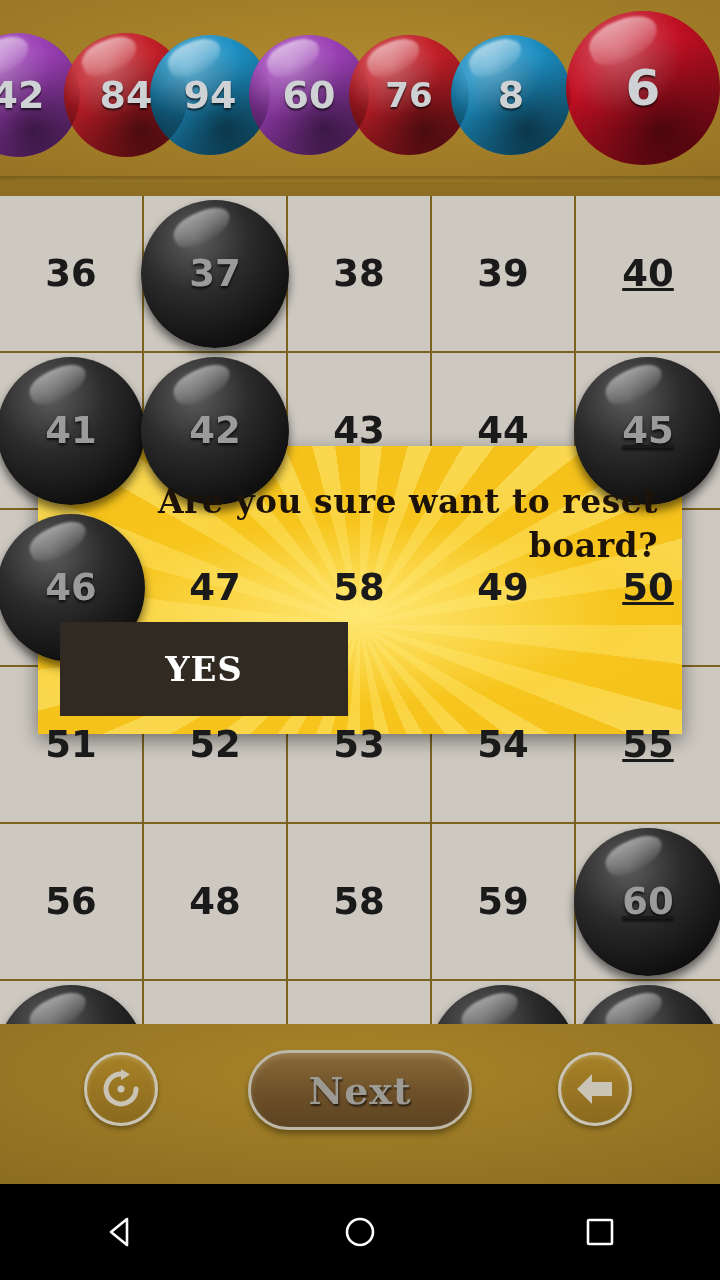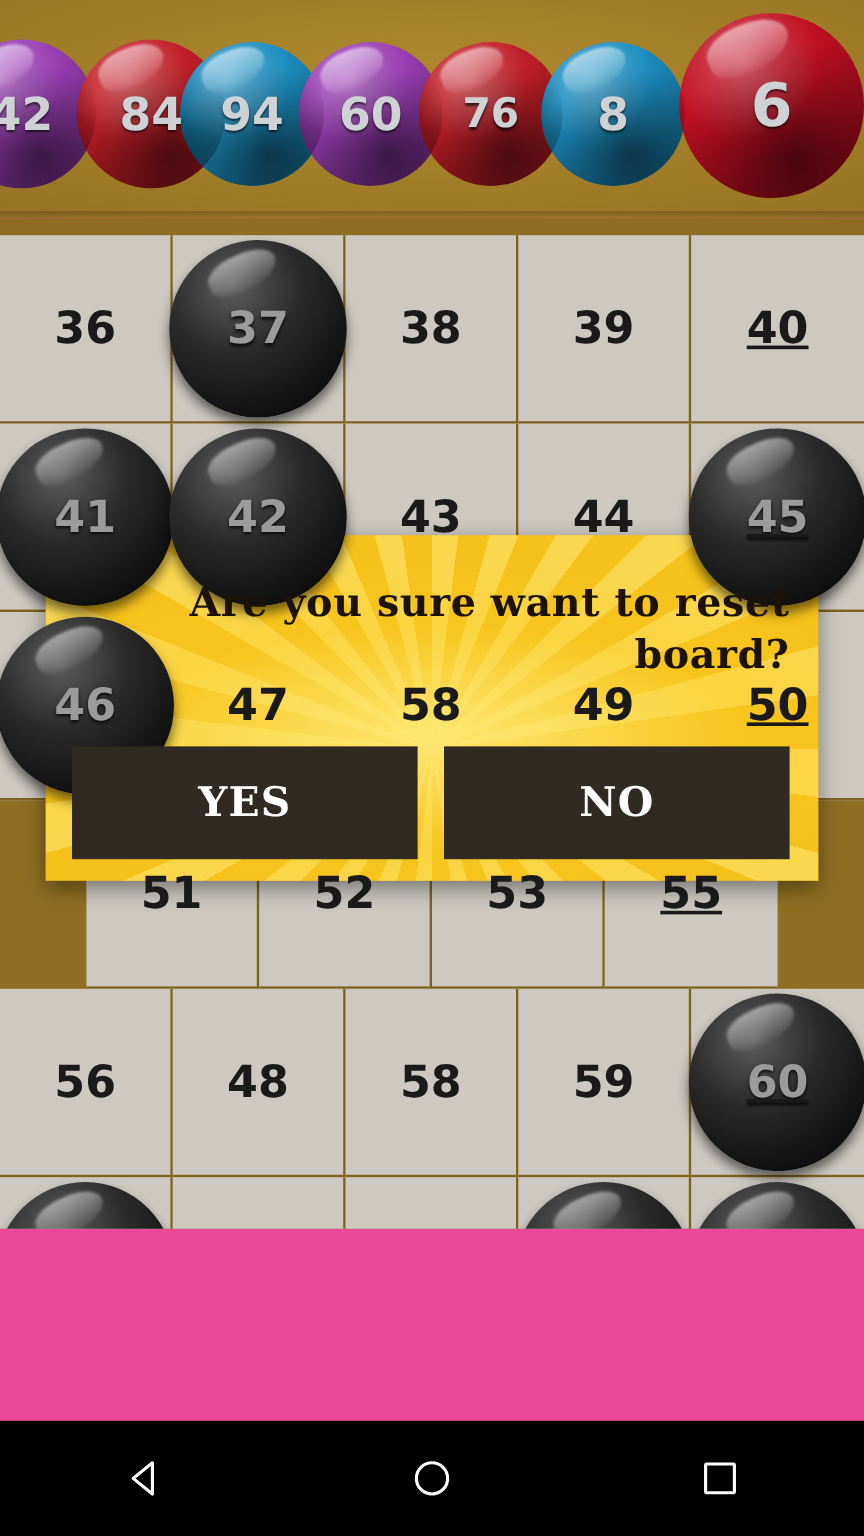--- a/index.html
+++ b/index.html
@@ -141,21 +141,21 @@
     position: relative; z-index: 2;
     padding: 34px 24px 0 24px;
     text-align: right;
     font-family: "DejaVu Serif", serif;
     font-size: 33px; font-weight: bold; color: #1c1208;
     line-height: 1.33;
     letter-spacing: 0.5px;
   }
   .dialog .btn-row {
     position: absolute; z-index: 3; left: 22px; top: 176px;
-    display: flex; gap: 22px;
+    display: flex; gap: 22px; flex-direction: column;
   }
   .dlg-btn {
     width: 288px; height: 94px;
     background: #312a22;
     display: flex; align-items: center; justify-content: center;
     font-family: "DejaVu Serif", serif;
     font-size: 34px; font-weight: bold; color: #ffffff;
     letter-spacing: 1px;
     border: none;
     cursor: pointer;
@@ -269,20 +269,23 @@
           <div class="cell">
             <span class="cnum">51</span>
           </div>
           <div class="cell">
             <span class="cnum">52</span>
           </div>
           <div class="cell">
             <span class="cnum">53</span>
           </div>
           <div class="cell">
+            <span class="cnum">54</span>
+          </div>
+          <div class="cell">
             <span class="cnum">55</span>
           </div>
         </div>
         <div class="row">
           <div class="cell">
             <span class="cnum">56</span>
           </div>
           <div class="cell">
             <span class="cnum">48</span>
           </div>
@@ -299,20 +302,37 @@
         <div class="row">
           <div class="cell marked"></div>
           <div class="cell"></div>
           <div class="cell"></div>
           <div class="cell marked"></div>
           <div class="cell marked"></div>
         </div>
       </div>
   </div>
 
+  <div class="bottom-bar">
+    <div class="circle-btn" id="reset-btn">
+      <svg width="44" height="44" viewBox="0 0 44 44">
+        <path d="M22 7 A15 15 0 1 0 37 22" fill="none" stroke="#c9c4b6" stroke-width="5" stroke-linecap="round"></path>
+        <path d="M22 2 L22 13 L31 7.5 Z" fill="#c9c4b6"></path>
+        <circle cx="22" cy="22" r="3.5" fill="#c9c4b6"></circle>
+      </svg>
+    </div>
+    <div class="next-btn">
+      <span class="lbl">Next</span>
+    </div>
+    <div class="circle-btn" id="back-btn">
+      <svg width="46" height="40" viewBox="0 0 46 40">
+        <path d="M20 5 L5 20 L20 35 L20 27 L40 27 L40 13 L20 13 Z" fill="#c9c4b6"></path>
+      </svg>
+    </div>
+  </div>
 
   <div class="dialog">
     <div class="rays"></div>
     <div class="title">Are you sure want to reset board?</div>
     <div class="btn-row">
       <button class="dlg-btn">YES</button>
       <button class="dlg-btn">NO</button>
     </div>
   </div>
 

